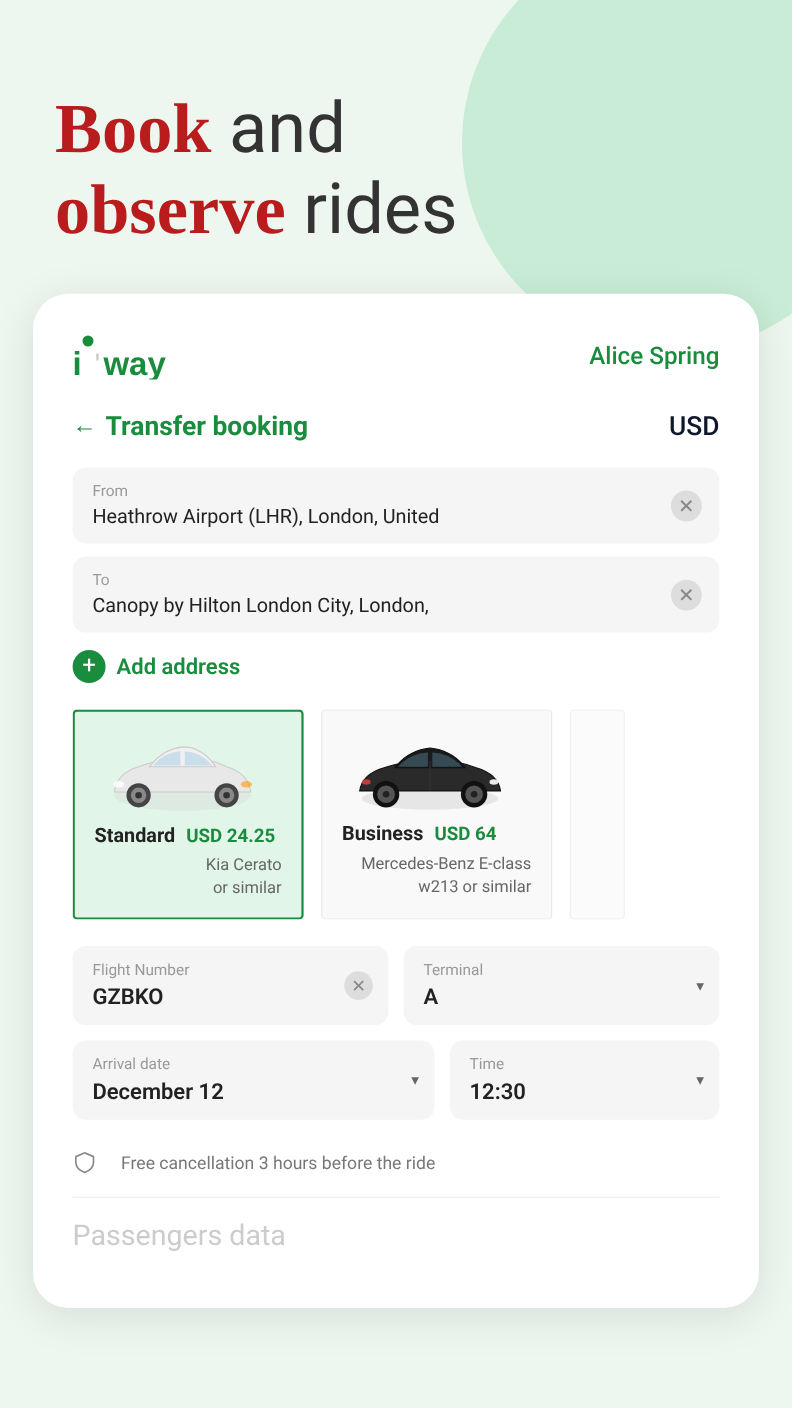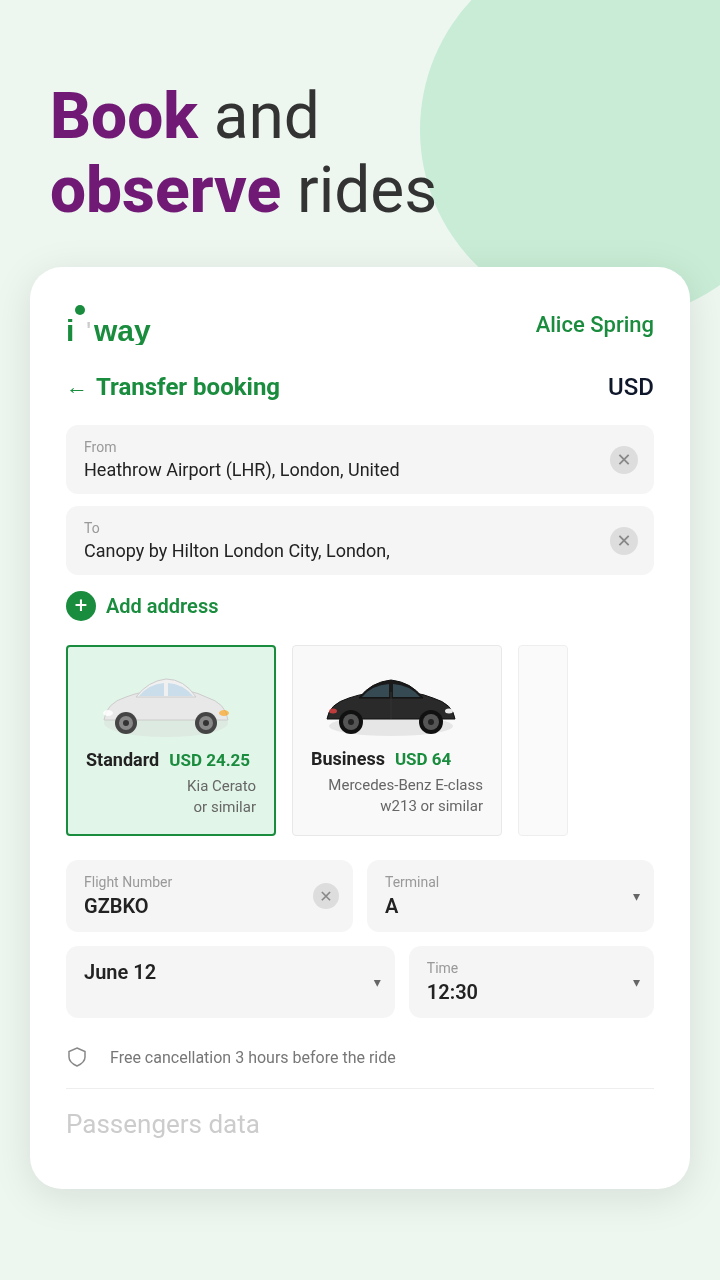--- a/index.html
+++ b/index.html
@@ -33,22 +33,23 @@
     }
 
     .hero-title {
       font-size: 64px;
       line-height: 1.15;
       color: #333;
       font-weight: 400;
     }
 
     .hero-title .green {
-      color: #701a75;
+      color: #b91c1c;
       font-weight: 800;
+      font-family: Liberation Serif, serif;
     }
 
     
     .app-card {
       position: relative;
       z-index: 1;
       margin: 0 30px;
       background: #fff;
       border-radius: 32px;
       padding: 36px 36px 40px 36px;
@@ -477,21 +478,22 @@
     </div>
     <div class="terminal-field">
       <div class="field-label">Terminal</div>
       <div class="field-value">A</div>
       <div class="field-dropdown">▾</div>
     </div>
   </div>
 
   <div class="date-time-row">
     <div class="date-field">
-      <div class="field-value">June 12</div>
+      <div class="field-label">Arrival date</div>
+      <div class="field-value">December 12</div>
       <div class="field-dropdown">▾</div>
     </div>
     <div class="time-field">
       <div class="field-label">Time</div>
       <div class="field-value">12:30</div>
       <div class="field-dropdown">▾</div>
     </div>
   </div>
 
   <div class="cancellation-row">

